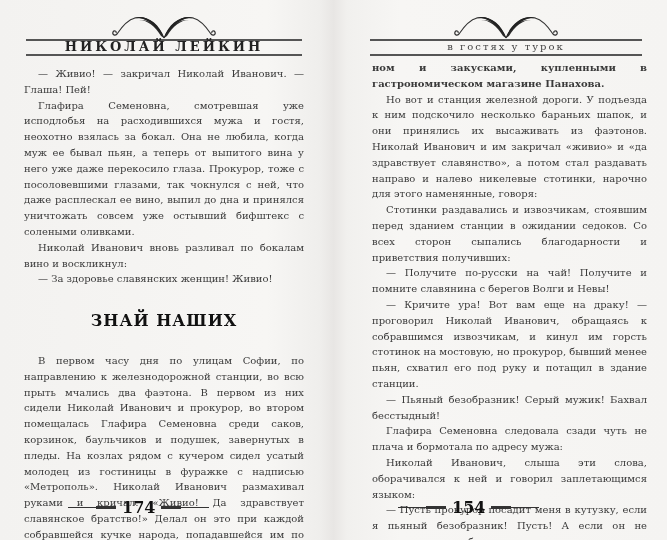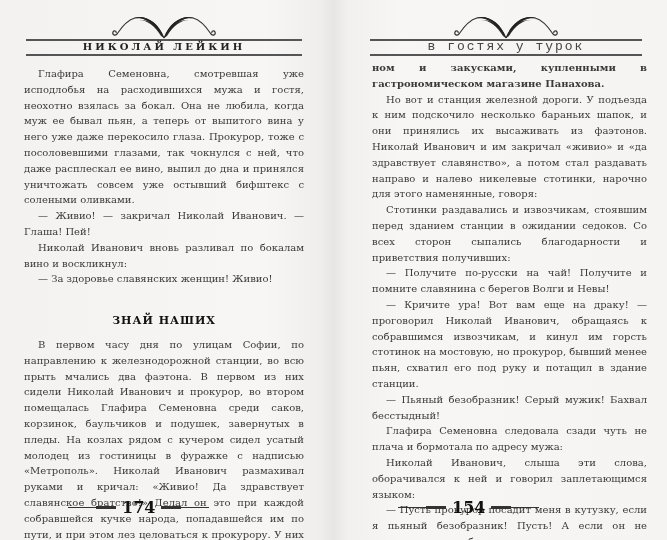--- a/index.html
+++ b/index.html
@@ -21,35 +21,35 @@
     .header { position: absolute; top: 14px; height: 42px; }
     .page.left .header { left: 26px; width: 276px; }
     .page.right .header { left: 36px; width: 272px; }
 
     .ornament { position: absolute; left: 50%; transform: translateX(-50%); top: 0; width: 110px; height: 26px; }
     .rule { position: absolute; left: 0; right: 0; height: 1px; background: #4a4a4a; }
     .rule.top { top: 25px; height: 2px; background: #555; }
     .rule.bot { top: 40px; height: 2px; background: #555; }
     .running-head {
       position: absolute; top: 28px; left: 0; right: 0; text-align: center;
-      font-size: 10px; letter-spacing: 3px; line-height: 10px; color: #222;
+      font-size: 13px; letter-spacing: 3px; line-height: 10px; color: #222;
       font-family: "DejaVu Serif", serif;
     }
     .running-head.bold { font-weight: bold; }
-    .running-head.light { color: #444; letter-spacing: 2px; font-size: 13px; font-family: Liberation Mono, monospace; }
+    .running-head.light { color: #444; letter-spacing: 2px; font-size: 10px; }
 
     .body { position: absolute; top: 66px; font-size: 10px; line-height: 15.8px; text-align: justify; color: #3a3a3a; }
     .page.left .body { left: 24px; width: 280px; }
     .page.right .body { left: 38px; width: 275px; top: 60px; }
     .body p { margin: 0; text-indent: 14px; }
     .body p.noindent { text-indent: 0; font-weight: bold; }
 
     .section-title {
-      text-align: center; font-weight: bold; font-size: 11px; letter-spacing: 1px;
-      color: #111; margin: 26px 0 8px 0; text-indent: 0;
+      text-align: center; font-weight: bold; font-size: 16px; letter-spacing: 1px;
+      color: #111; margin: 26px 0 24px 0; text-indent: 0;
       font-family: "DejaVu Serif", serif;
     }
 
     .folio {
       position: absolute; top: 498px; display: flex; align-items: center; gap: 6px;
       font-weight: bold; font-size: 16px; color: #111;
     }
     .page.left .folio { left: 68px; }
     .page.right .folio { left: 64px; }
     .folio .line { height: 1px; background: #333; width: 48px; position: relative; }
@@ -71,22 +71,22 @@
         <path d="M55 24 C62 10, 72 2, 84 4 C92 6, 98 14, 102 20 C104 22, 107 21, 106 18 C105 16, 102 17, 103 19" fill="none" stroke="#333" stroke-width="1.2"></path>
         <path d="M55 24 C60 12, 70 5, 80 6 C72 6, 64 12, 58 22 Z" fill="#2a2a2a"></path>
         <path d="M55 24 C60 8, 74 0, 86 4 C76 2, 64 10, 56 22 Z" fill="#222"></path>
       </svg>
       <div class="rule top"></div>
       <div class="running-head bold">НИКОЛАЙ ЛЕЙКИН</div>
       <div class="rule bot"></div>
     </div>
 
     <div class="body">
+      <p>— Живио! — закричал Николай Иванович. — Глаша! Пей!</p>
       <p>Глафира Семеновна, смотревшая уже исподлобья на расходившихся мужа и гостя, неохотно взялась за бокал. Она не любила, когда муж ее бывал пьян, а теперь от выпитого вина у него уже даже перекосило глаза. Прокурор, тоже с посоловевшими глазами, так чокнулся с ней, что даже расплескал ее вино, выпил до дна и принялся уничтожать совсем уже остывший бифштекс с солеными оливками.</p>
-      <p>— Живио! — закричал Николай Иванович. — Глаша! Пей!</p>
       <p>Николай Иванович вновь разливал по бокалам вино и воскликнул:</p>
       <p>— За здоровье славянских женщин! Живио!</p>
       <div class="section-title">ЗНАЙ НАШИХ</div>
       <p>В первом часу дня по улицам Софии, по направлению к железнодорожной станции, во всю прыть мчались два фаэтона. В первом из них сидели Николай Иванович и прокурор, во втором помещалась Глафира Семеновна среди саков, корзинок, баульчиков и подушек, завернутых в пледы. На козлах рядом с кучером сидел усатый молодец из гостиницы в фуражке с надписью «Метрополь». Николай Иванович размахивал руками и кричал: «Живио! Да здравствует славянское братство!» Делал он это при каждой собравшейся кучке народа, попадавшейся им по пути, и при этом лез целоваться к прокурору. У них также была кладь: в ногах в фаэтоне стояла плетеная корзинка с ви-</p>
     </div>
 
     <div class="folio">
       <span class="line l"></span>
       <span>174</span>
       <span class="line r"></span>

